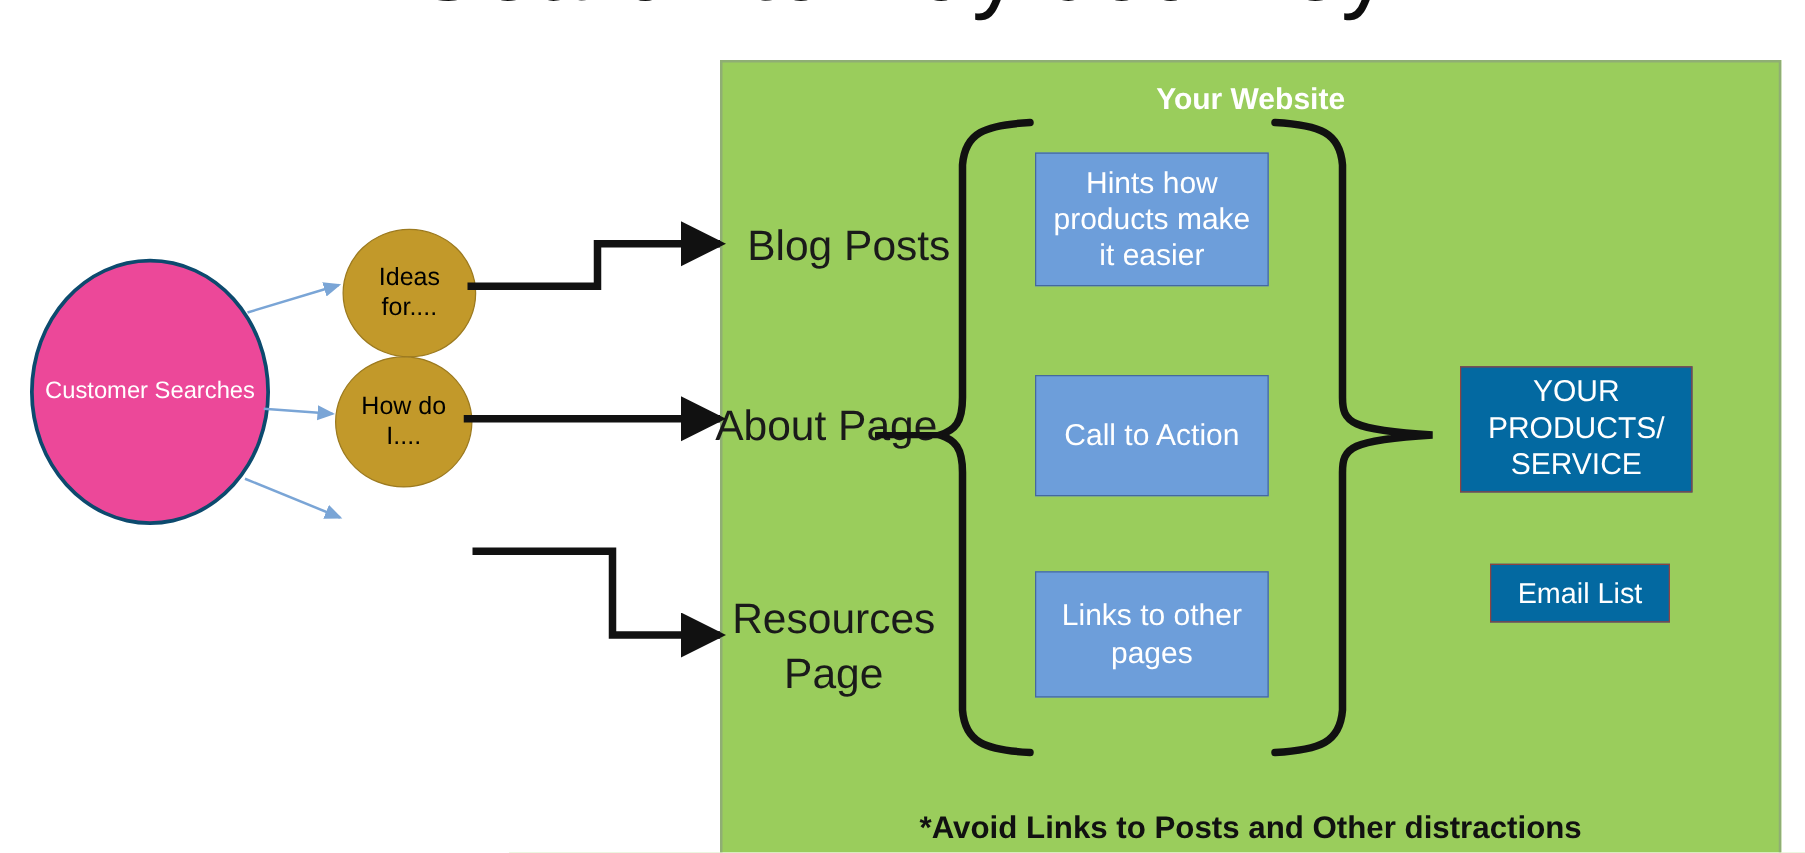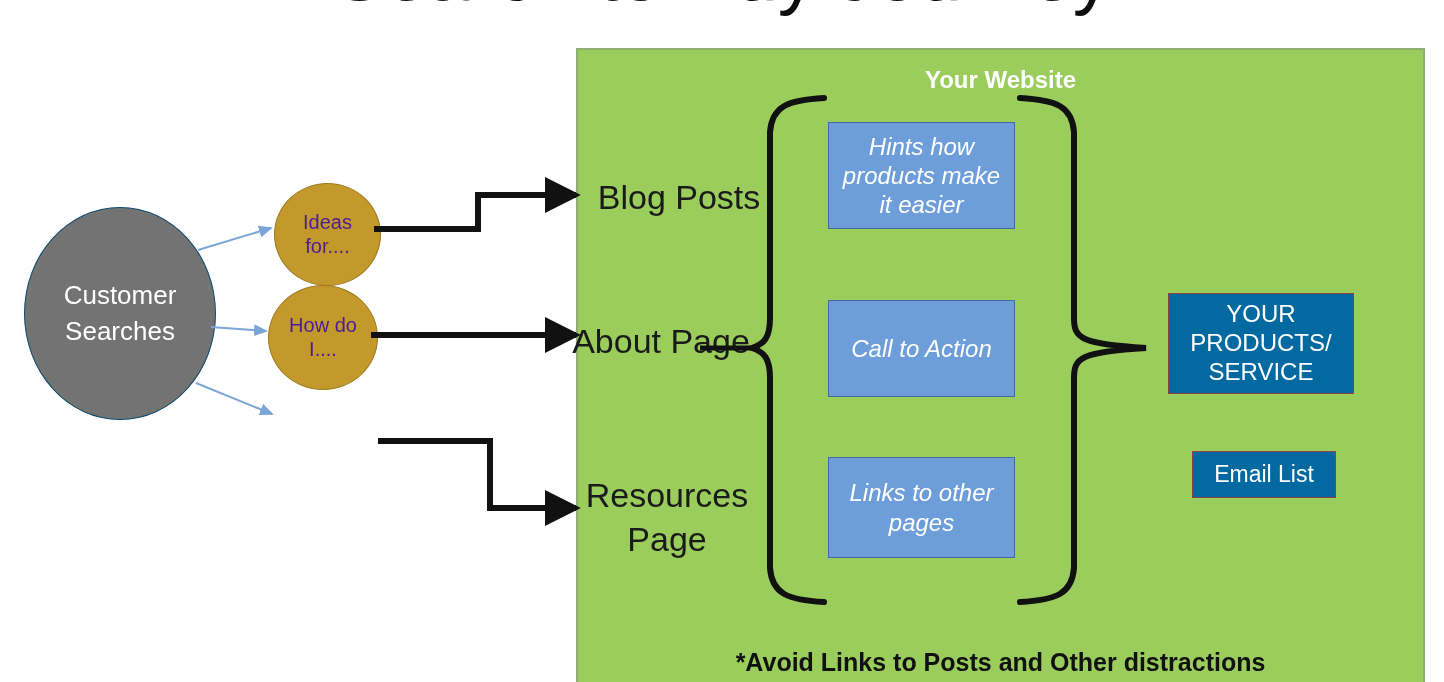--- a/index.html
+++ b/index.html
@@ -52,29 +52,29 @@
     text-align: center;
     color: #ffffff;
     border-radius: 50%;
     box-sizing: border-box;
   }
   #customer-searches {
     left: 24px;
     top: 207px;
     width: 192px;
     height: 213px;
-    background: #737373;
-    border: 1px solid #0c4a6e;
-    font-size: 26px;
+    background: #ec4899;
+    border: 3px solid #0c4a6e;
+    font-size: 19px;
     line-height: 1.38;
   }
   .query-bubble {
     background: #c2992a;
     border: 1px solid #9c7a1f;
-    color: #4c1d95;
+    color: #000000;
     line-height: 1.16;
   }
   #query-ideas {
     left: 274px;
     top: 183px;
     width: 107px;
     height: 103px;
     font-size: 20px;
   }
   #query-how {
@@ -146,21 +146,20 @@
     align-items: center;
     justify-content: center;
     text-align: center;
     background: #6d9eda;
     border: 1px solid #44699e;
     color: #ffffff;
     font-size: 24px;
     line-height: 1.22;
     box-sizing: border-box;
     padding: 0 6px;
-    font-style: italic;
   }
   #box-hints      { left: 828px; top: 122px;  width: 187px; height: 107px; }
   #box-cta        { left: 828px; top: 300px;  width: 187px; height: 97px;  }
   #box-links      { left: 828px; top: 457px;  width: 187px; height: 101px; }
 
   
   .red-box {
     position: absolute;
     display: flex;
     align-items: center;

